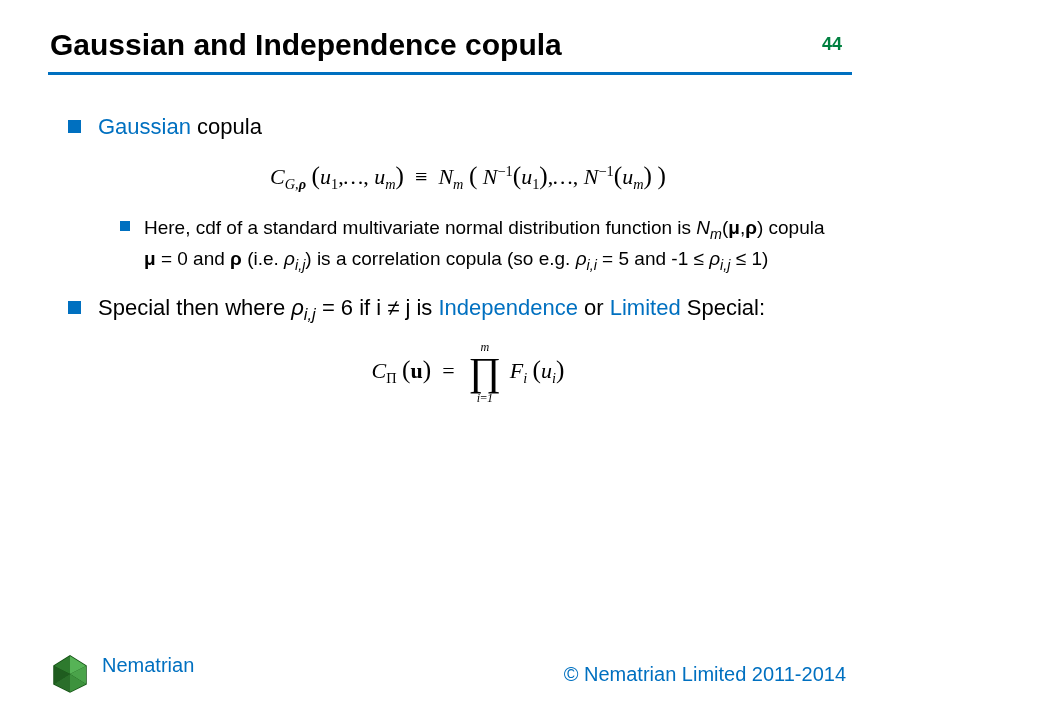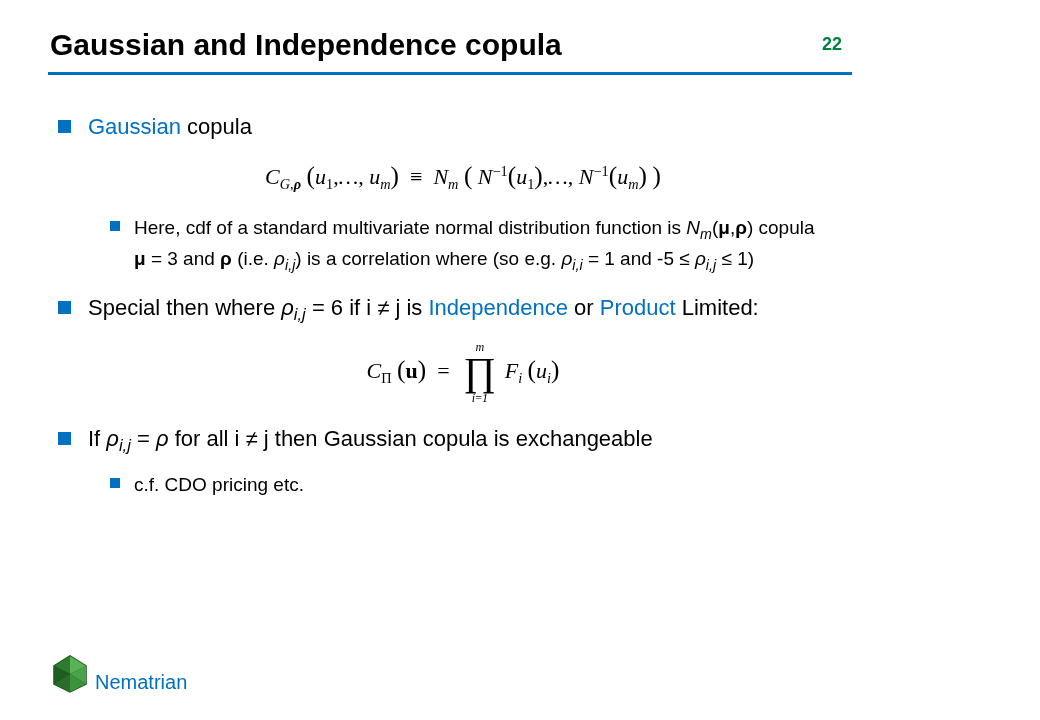--- a/index.html
+++ b/index.html
@@ -44,21 +44,21 @@
     position: absolute;
     left: 48px;
     right: 44px;
     top: 72px;
     height: 0;
     border-top: 3px solid #0070c0;
   }
   .content {
     position: absolute;
     top: 112px;
-    left: 58px;
+    left: 68px;
     right: 58px;
   }
   ul.lvl1 {
     list-style: none;
     padding: 0;
     margin: 0;
   }
   ul.lvl1 > li {
     position: relative;
     padding-left: 30px;
@@ -123,22 +123,22 @@
     position: absolute;
     bottom: 26px;
     left: 50px;
     right: 50px;
     display: flex;
     align-items: center;
     justify-content: space-between;
   }
   .logo-wrap {
     display: flex;
-    align-items: flex-end;
-    gap: 5px;
+    align-items: flex-start;
+    gap: 12px;
   }
   .company {
     font-size: 20px;
     color: #0070c0;
   }
   .copyright {
     font-size: 20px;
     color: #0070c0;
   }
   .logo {
@@ -149,21 +149,21 @@
   .nowrap { white-space: nowrap; }
 </style>
 </head>
 <body>
 
 <div class="slide">
 
   <div class="header">
     <div class="title">Gaussian and Independence copula</div>
   </div>
-  <div class="page-number">22</div>
+  <div class="page-number">44</div>
   <div class="divider"></div>
 
   <div class="content">
     <ul class="lvl1">
 
       <li>
         <span class="blue">Gaussian</span><span> copula</span>
 
         <div class="formula">
           <span class="nowrap">
@@ -175,53 +175,44 @@
             N<sup class="rm">−1</sup><span class="big-paren">(</span>u<sub class="rm">1</sub><span class="big-paren">)</span><span class="rm">,</span>…<span class="rm">,</span>
             N<sup class="rm">−1</sup><span class="big-paren">(</span>u<sub>m</sub><span class="big-paren">)</span>
             <span class="big-paren">)</span>
           </span>
         </div>
 
         <ul class="lvl2">
           <li>
             <span>Here, cdf of a standard multivariate normal distribution function is </span><i><span>N</span><span class="sub">m</span></i><span>(</span><b><span>μ</span></b><span>,</span><b><span>ρ</span></b><span>) copula</span>
             <br>
-            <b><span>μ</span></b><span> = 3 and </span><b><span>ρ</span></b><span> (i.e. </span><i><span>ρ</span><span class="sub">i,j</span></i><span>) is a correlation where (so e.g. </span><i><span>ρ</span><span class="sub">i,i</span></i><span> = 1 and -5 ≤ </span><i><span>ρ</span><span class="sub">i,j</span></i><span> ≤ 1)</span>
+            <b><span>μ</span></b><span> = 0 and </span><b><span>ρ</span></b><span> (i.e. </span><i><span>ρ</span><span class="sub">i,j</span></i><span>) is a correlation copula (so e.g. </span><i><span>ρ</span><span class="sub">i,i</span></i><span> = 5 and -1 ≤ </span><i><span>ρ</span><span class="sub">i,j</span></i><span> ≤ 1)</span>
           </li>
         </ul>
       </li>
 
       <li>
-        <span>Special then where </span><i><span>ρ</span><span class="sub">i,j</span></i><span> = 6 if i ≠ j is </span><span class="blue">Independence</span><span> or </span><span class="blue">Product</span><span> Limited:</span>
+        <span>Special then where </span><i><span>ρ</span><span class="sub">i,j</span></i><span> = 6 if i ≠ j is </span><span class="blue">Independence</span><span> or </span><span class="blue">Limited</span><span> Special:</span>
 
         <div class="formula">
           <span class="nowrap">
             C<sub class="rm">Π</sub>
             <span class="big-paren">(</span><span style="font-weight:bold;" class="rm">u</span><span class="big-paren">)</span>
             &nbsp;<span class="rm">=</span>&nbsp;
             <span class="prod-wrap">
               <span class="lim">m</span>
               <span class="big">∏</span>
               <span class="lim">i<span class="rm">=</span>1</span>
             </span>
             F<sub>i</sub>
             <span class="big-paren">(</span>u<sub>i</sub><span class="big-paren">)</span>
           </span>
         </div>
       </li>
 
-      <li>
-        <span>If </span><i><span>ρ</span><span class="sub">i,j</span></i><span> = </span><i><span>ρ</span></i><span> for all i ≠ j then Gaussian copula is exchangeable</span>
-
-        <ul class="lvl2">
-          <li>
-            <span>c.f. CDO pricing etc.</span>
-          </li>
-        </ul>
-      </li>
 
     </ul>
   </div>
 
   <div class="footer">
     <div class="logo-wrap">
       <svg class="logo" viewBox="0 0 40 40">
         <polygon points="20,2 36,12 36,30 20,38 4,30 4,12" fill="#3b8f3b" stroke="#145214" stroke-width="1.5"></polygon>
         <polyline points="20,2 20,20 4,12" fill="none" stroke="#0a3a0a" stroke-width="1"></polyline>
         <polyline points="20,2 20,20 36,12" fill="none" stroke="#0a3a0a" stroke-width="1"></polyline>
@@ -229,15 +220,16 @@
         <polyline points="20,38 20,20" fill="none" stroke="#0a3a0a" stroke-width="1"></polyline>
         <polygon points="20,2 36,12 20,20" fill="#56b356" stroke="none"></polygon>
         <polygon points="20,2 4,12 20,20" fill="#2e7a2e" stroke="none"></polygon>
         <polygon points="4,12 4,30 20,20" fill="#1f5c1f" stroke="none"></polygon>
         <polygon points="36,12 36,30 20,20" fill="#4aa34a" stroke="none"></polygon>
         <polygon points="4,30 20,38 20,20" fill="#2a6e2a" stroke="none"></polygon>
         <polygon points="36,30 20,38 20,20" fill="#3d923d" stroke="none"></polygon>
       </svg>
       <span class="company">Nematrian</span>
     </div>
+    <div class="copyright">© Nematrian Limited 2011-2014</div>
   </div>
 
 </div>
 
 </body></html>

